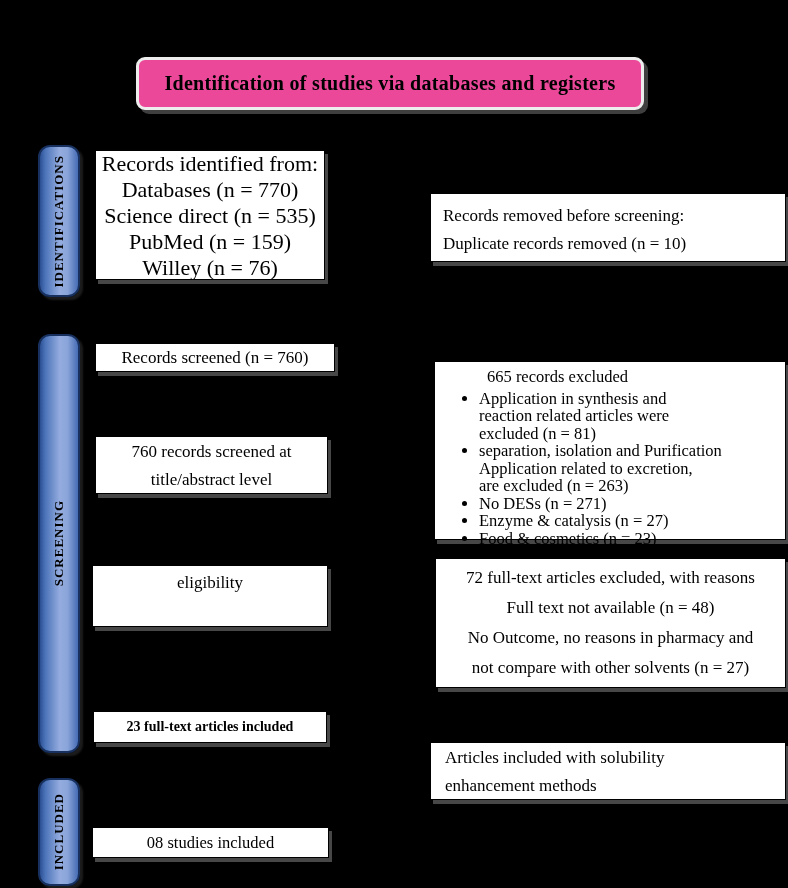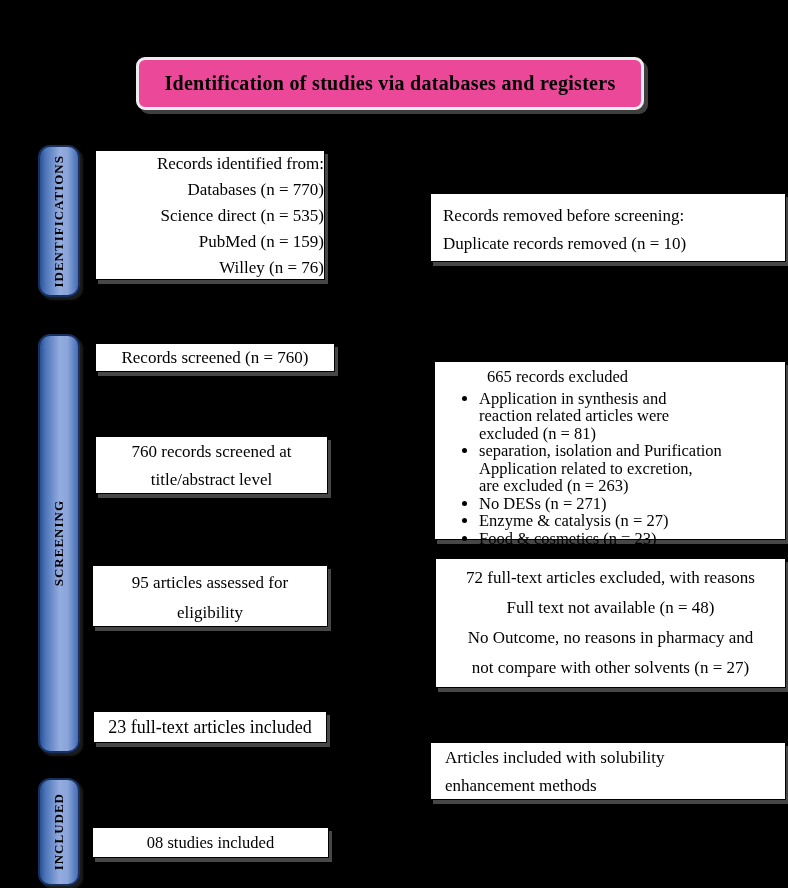--- a/index.html
+++ b/index.html
@@ -62,25 +62,25 @@
     white-space: nowrap;
   }
 
   
   .wbox {
     position: absolute;
     background: #fff;
     border: 1px solid #000;
     box-shadow: 3px 4px 0 #474747;
   }
-  #b-identified { left: 95px;  top: 150px; width: 230px; height: 130px; font-size: 17px; line-height: 26px; text-align: right; }
+  #b-identified { left: 95px;  top: 150px; width: 230px; height: 130px; font-size: 22px; line-height: 26px; text-align: center; }
   #b-screened   { left: 95px;  top: 343px; width: 240px; height: 29px;  font-size: 17px; line-height: 27px; text-align: center; }
   #b-760        { left: 95px;  top: 436px; width: 233px; height: 58px;  font-size: 17px; line-height: 28px; text-align: center; padding-top: 1px; }
   #b-95         { left: 92px;  top: 565px; width: 236px; height: 62px;  font-size: 17px; line-height: 30px; text-align: center; padding-top: 2px; }
-  #b-23         { left: 93px;  top: 711px; width: 234px; height: 32px;  font-size: 18px; line-height: 30px; text-align: center; }
+  #b-23         { left: 93px;  top: 711px; width: 234px; height: 32px;  font-size: 14px; line-height: 30px; text-align: center; font-weight: bold; }
   #b-08         { left: 92px;  top: 827px; width: 237px; height: 31px;  font-size: 16.5px; line-height: 29px; text-align: center; }
 
   #b-removed    { left: 430px; top: 193px; width: 356px; height: 69px;  font-size: 17px; line-height: 28px; padding: 8px 12px; }
   #b-excl665    { left: 434px; top: 361px; width: 352px; height: 179px; font-size: 16.5px; line-height: 17.5px; padding: 6px 2px 0 0; }
   #b-excl72     { left: 435px; top: 558px; width: 351px; height: 130px; font-size: 17px; line-height: 30px; text-align: center; padding-top: 4px; }
   #b-solubility { left: 430px; top: 742px; width: 356px; height: 58px;  font-size: 17px; line-height: 28px; padding: 1px 14px; }
 
   .excl-header { padding-left: 52px; }
   .excl-list {
     margin: 4px;
@@ -118,21 +118,20 @@
   <div class="wbox" id="b-screened">
     <div>Records screened (n = 760)</div>
   </div>
 
   <div class="wbox" id="b-760">
     <div>760 records screened at</div>
     <div>title/abstract level</div>
   </div>
 
   <div class="wbox" id="b-95">
-    <div>95 articles assessed for</div>
     <div>eligibility</div>
   </div>
 
   <div class="wbox" id="b-23">
     <div>23 full-text articles included</div>
   </div>
 
   <div class="wbox" id="b-08">
     <div>08 studies included</div>
   </div>

